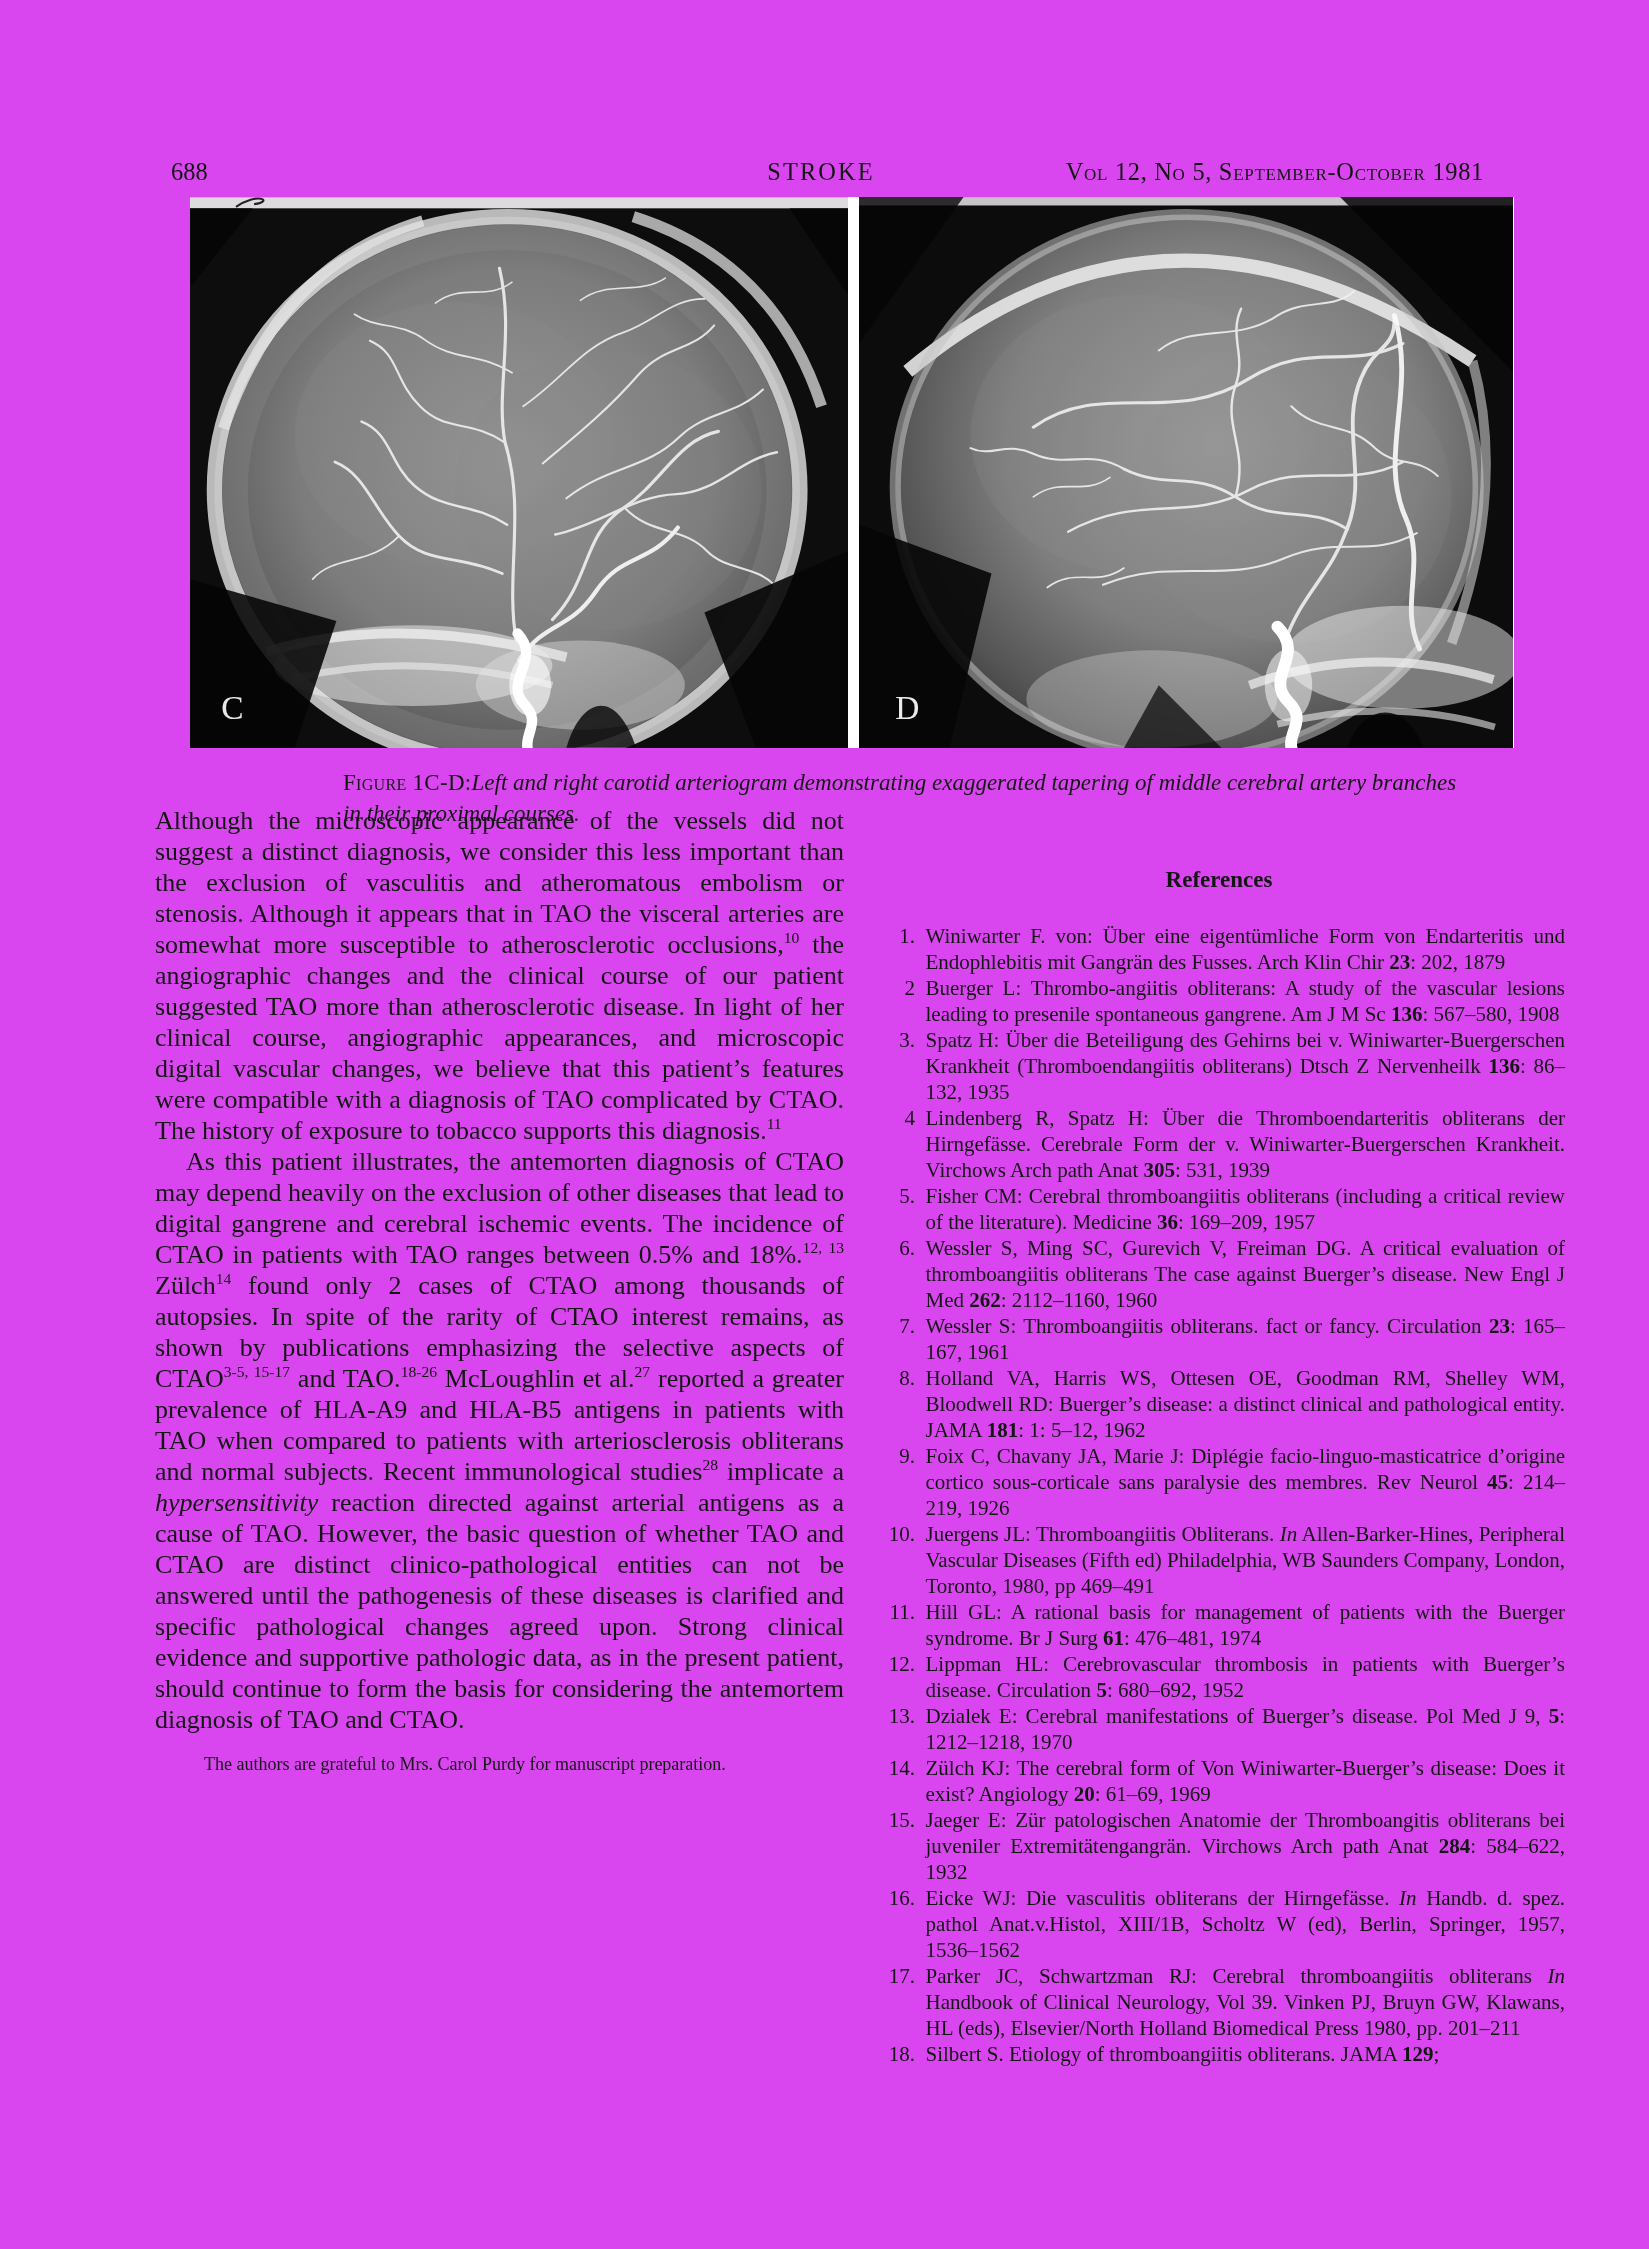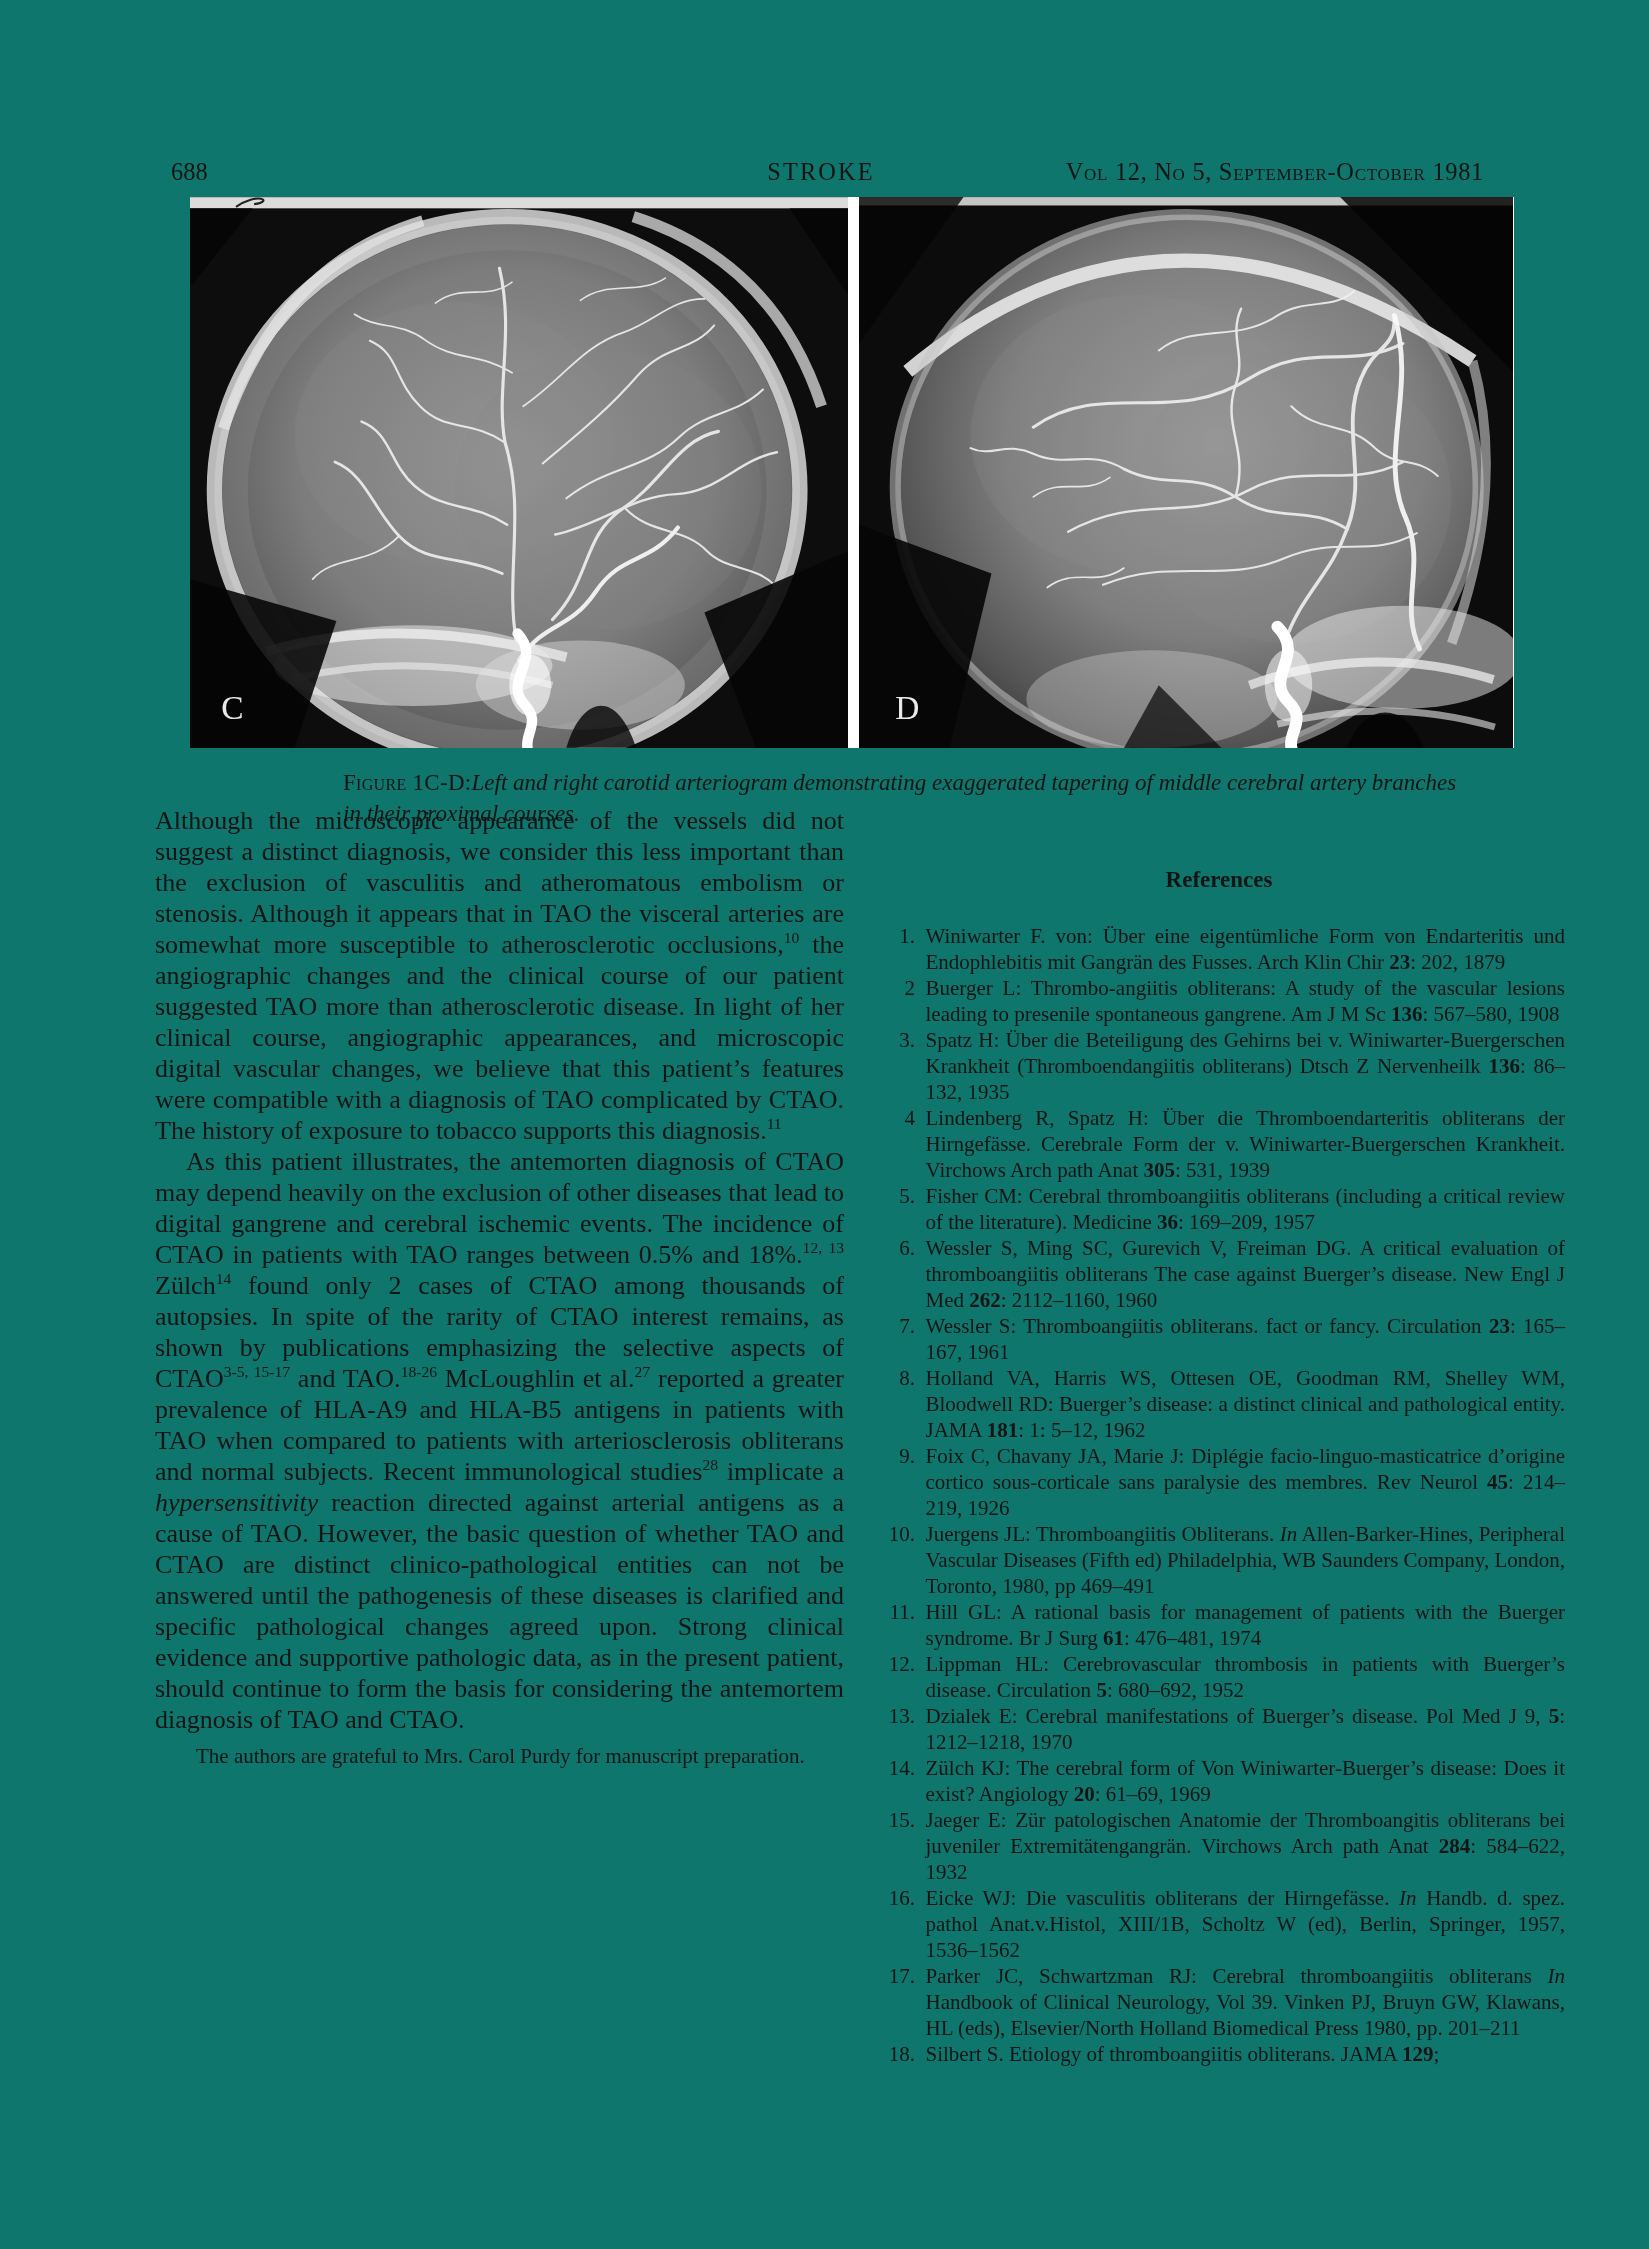--- a/index.html
+++ b/index.html
@@ -1,17 +1,17 @@
 <!DOCTYPE html>
 <html style="font-size:11px"><head>
 <meta charset="utf-8">
 <style>
   html,body { margin:0; padding:0; background:#ffffff; }
   .page {
-    position:relative; width:1649px; height:2250px; background:#0f766e;
+    position:relative; width:1649px; height:2250px; background:#d946ef;
     font-family:"Liberation Serif","DejaVu Serif",serif; color:#151515;
     overflow:hidden;
   }
   
   .pg-header {
     position:absolute; top:158px; left:171px; width:1313px;
     display:flex; justify-content:space-between; align-items:baseline;
     font-size:24.4px;
   }
   .pg-num { font-weight:normal; }
@@ -34,21 +34,21 @@
   .col { position:absolute; text-align:justify; }
   .col-left { top:805px; left:155px; width:689px; font-size:26px; line-height:31px; }
   .col-right { top:867px; left:873px; width:692px; font-size:21px; line-height:26px; }
   .bp { margin:0; }
   .bp.ind { text-indent:31px; }
   sup { font-size:0.6em; line-height:0; vertical-align:super; }
   .bd { font-weight:bold; }
   .it { font-style:italic; }
   .sect { text-align:center; font-weight:bold; font-size:23px; margin:0; }
   .ack-head { margin-top:40px; margin-bottom:28px; }
-  .ack { margin:8px; font-size:21px; line-height:27px; text-indent:33px; }
+  .ack { margin:16px; font-size:18px; line-height:27px; text-indent:33px; }
   .ref-head { margin-bottom:30px; }
   .ref { display:flex; margin:0; }
   .rn { flex:none; width:42px; text-align:right; padding-right:10.5px; }
   .rt { flex:1; text-align:justify; }
 </style>
 </head>
 <body>
 
 <div class="page">
 

